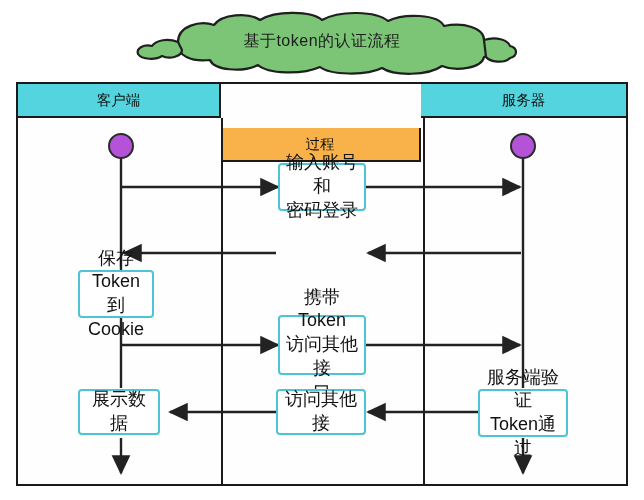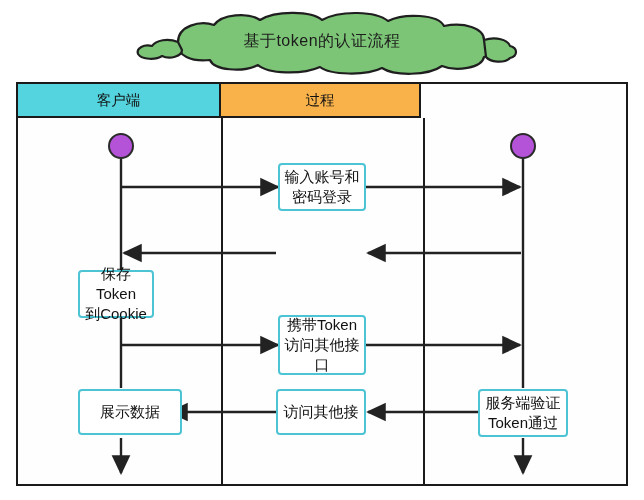--- a/index.html
+++ b/index.html
@@ -71,21 +71,21 @@
     display: flex;
     align-items: center;
     justify-content: center;
     font-size: 14.5px;
     color: #111;
     box-sizing: border-box;
     border-bottom: 2px solid #1a1a1a;
     height: 100%;
   }
   .hcell.c1 { width: 203px; background: #54d4de; border-right: 2px solid #1a1a1a; }
-  .hcell.c2 { width: 200px; background: #f9b24a; border-right: 2px solid #1a1a1a; }
+  .hcell.c2 { width: 200px; background: #f9b24a; border-right: 2px solid #1a1a1a; margin-top: 44px; }
   .hcell.c3 { flex: 1; background: #54d4de; }
 
   
   .lane-div {
     position: absolute;
     top: 34px;
     bottom: 0;
     width: 2px;
     background: #1a1a1a;
   }
@@ -105,21 +105,21 @@
   .box {
     position: absolute;
     border: 2px solid #4cc4d4;
     border-radius: 4px;
     background: #ffffff;
     box-sizing: border-box;
     display: flex;
     align-items: center;
     justify-content: center;
     text-align: center;
-    font-size: 15px;
+    font-size: 18px;
     line-height: 1.32;
     color: #111;
     white-space: pre-line;
     padding: 2px 4px;
   }
 
   
   .circle {
     position: absolute;
     width: 26px;
@@ -156,20 +156,21 @@
       <path d="M358 32 C370 28, 382 32, 384 38 C392 40, 392 48, 384 50
                C378 56, 364 54, 360 49 Z" fill="#7cc576" stroke="#1f1f1f" stroke-width="2.2" stroke-linejoin="round"></path>
     </svg>
     <div class="title-text">基于token的认证流程</div>
   </div>
 
   <div class="frame">
     <div class="header-row">
       <div class="hcell c1">客户端</div>
       <div class="hcell c2">过程</div>
+      <div class="hcell c3">服务器</div>
     </div>
     <div class="lane-div d1"></div>
     <div class="lane-div d2"></div>
   </div>
 
   <svg class="layer" width="644" height="500" viewBox="0 0 644 500">
     <defs>
       <marker id="ah" markerWidth="9" markerHeight="9" refX="7.4" refY="4.5" orient="auto" markerUnits="strokeWidth">
         <path d="M0,0.6 L8.2,4.5 L0,8.4 z" fill="#222222"></path>
       </marker>
@@ -207,18 +208,18 @@
 
   <div class="box" style="left:278px; top:315px; width:88px; height:60px;">携带Token
 访问其他接
 口</div>
 
   <div class="box" style="left:276px; top:389px; width:90px; height:46px;">访问其他接</div>
 
   <div class="box" style="left:78px; top:270px; width:76px; height:48px;">保存Token
 到Cookie</div>
 
-  <div class="box" style="left:78px; top:389px; width:104px; height:46px;">展示数据</div>
+  <div class="box" style="left:78px; top:389px; width:82px; height:46px;">展示数据</div>
 
   <div class="box" style="left:478px; top:389px; width:90px; height:48px;">服务端验证
 Token通过</div>
 
 </div>
 
 </body></html>

